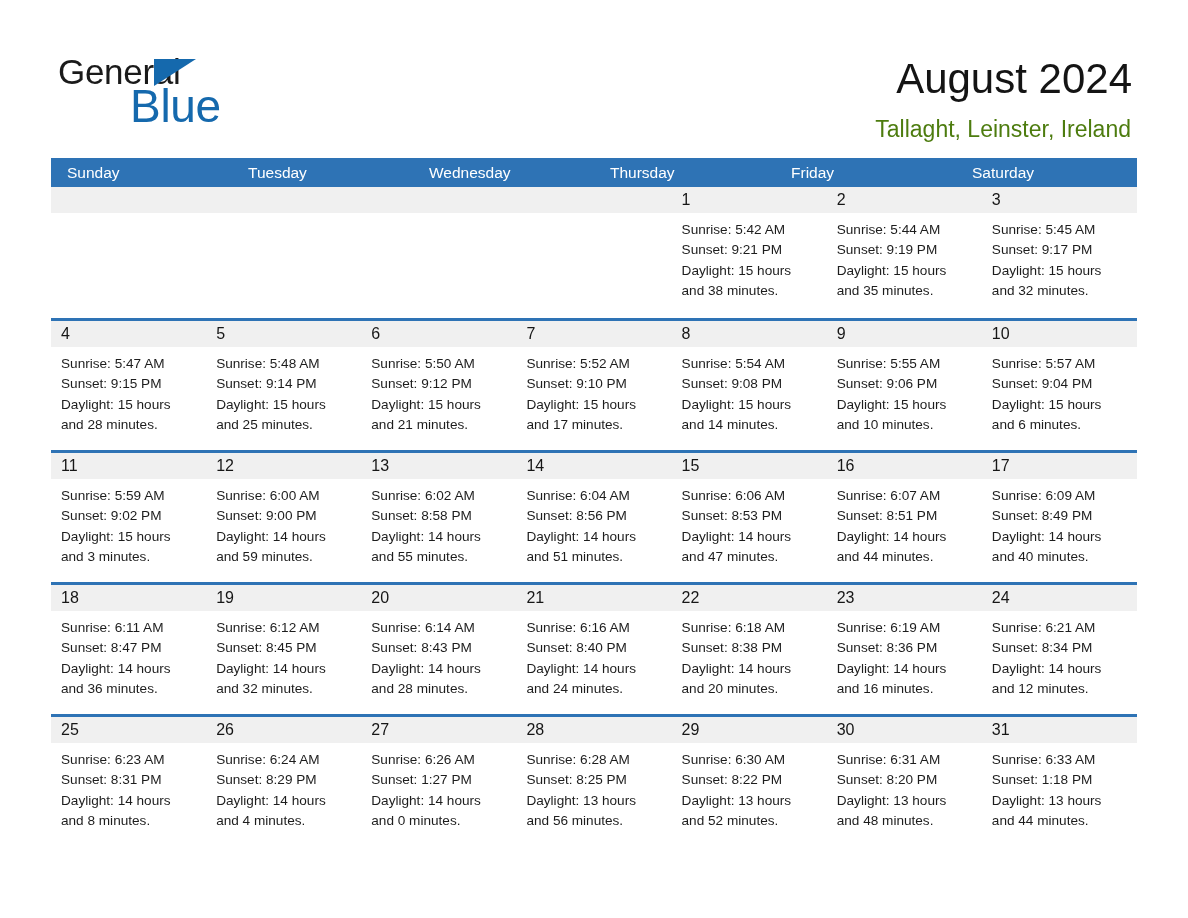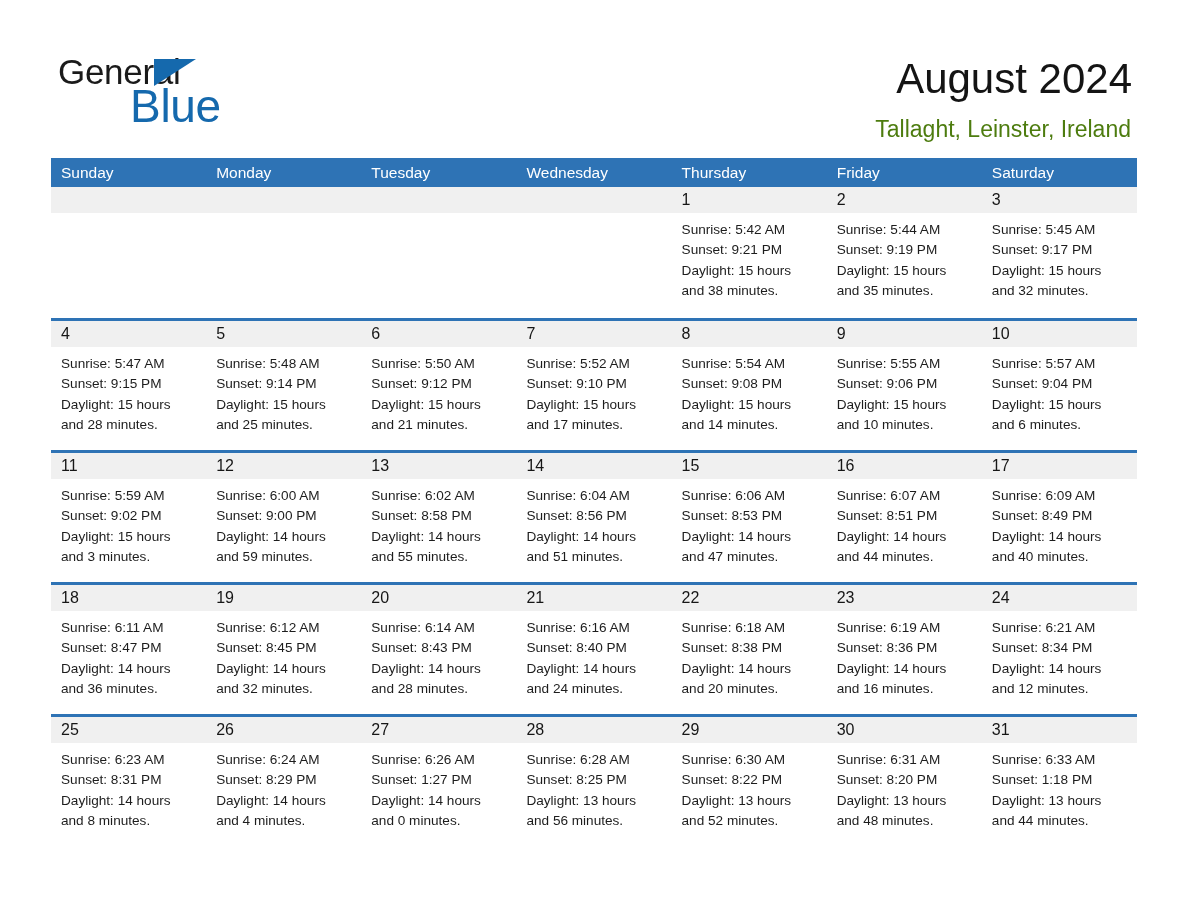--- a/index.html
+++ b/index.html
@@ -97,21 +97,21 @@
   .weekday-row {
     display: flex;
     background: #2e73b5;
     height: 29px;
   }
   .weekday {
     flex: 1 1 0;
     color: #ffffff;
     font-size: 15.5px;
     line-height: 29px;
-    padding-left: 10px;
+    padding-left: 16px;
     box-sizing: border-box;
     white-space: nowrap;
     overflow: hidden;
   }
   .week-row {
     display: flex;
     border-top: 3px solid #2e73b5;
     height: 132px;
     box-sizing: border-box;
   }
@@ -163,21 +163,20 @@
       <span class="logo-blue">Blue</span>
     </div>
 
     <div class="title">August 2024</div>
     <div class="subtitle">Tallaght, Leinster, Ireland</div>
   </div>
 
   <div class="calendar">
     <div class="weekday-row" id="weekday-row">
         <div class="weekday">Sunday</div>
-        <div class="weekday">Monday</div>
         <div class="weekday">Tuesday</div>
         <div class="weekday">Wednesday</div>
         <div class="weekday">Thursday</div>
         <div class="weekday">Friday</div>
         <div class="weekday">Saturday</div>
       </div>
     <div id="weeks-container">
         <div class="week-row first">
           <div class="day-cell empty">
             <div class="day-number-strip"><span class="day-number"></span></div>

